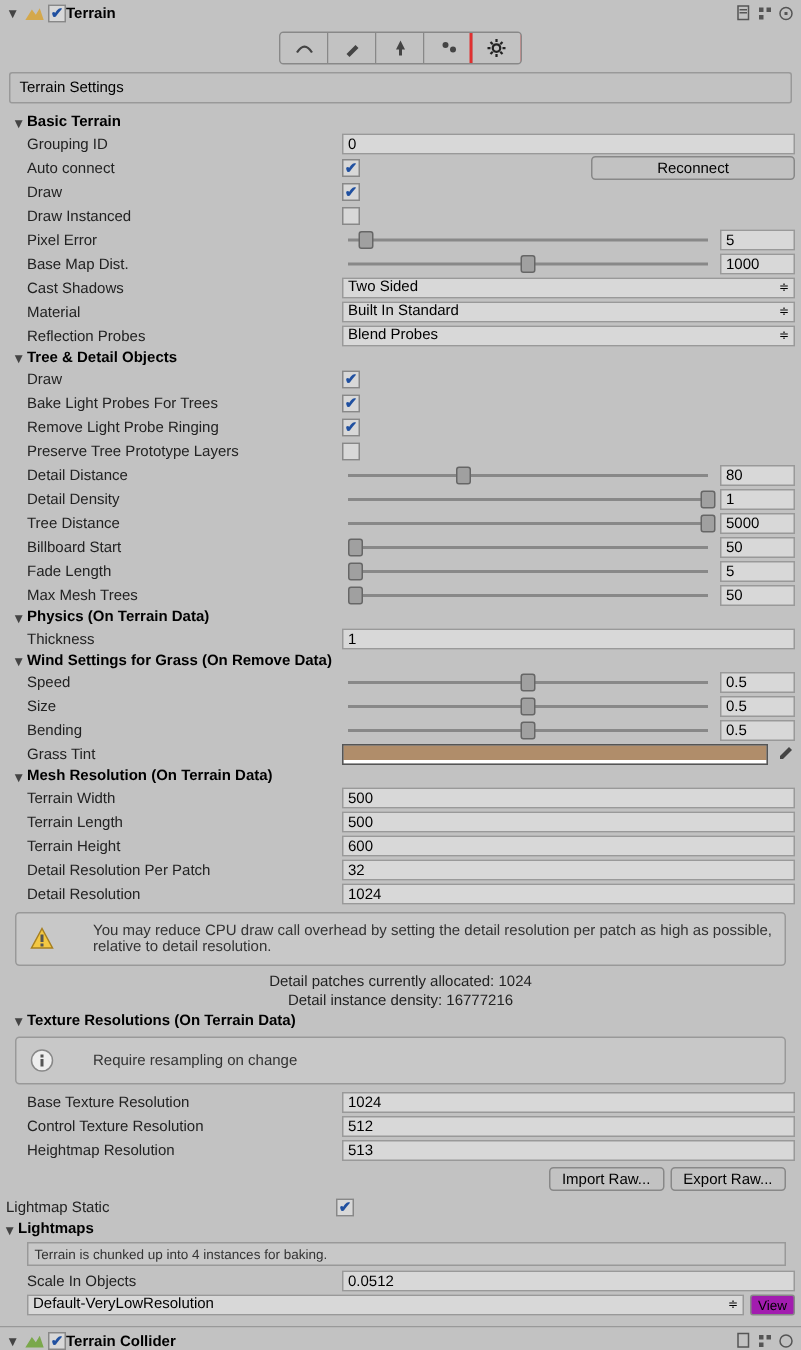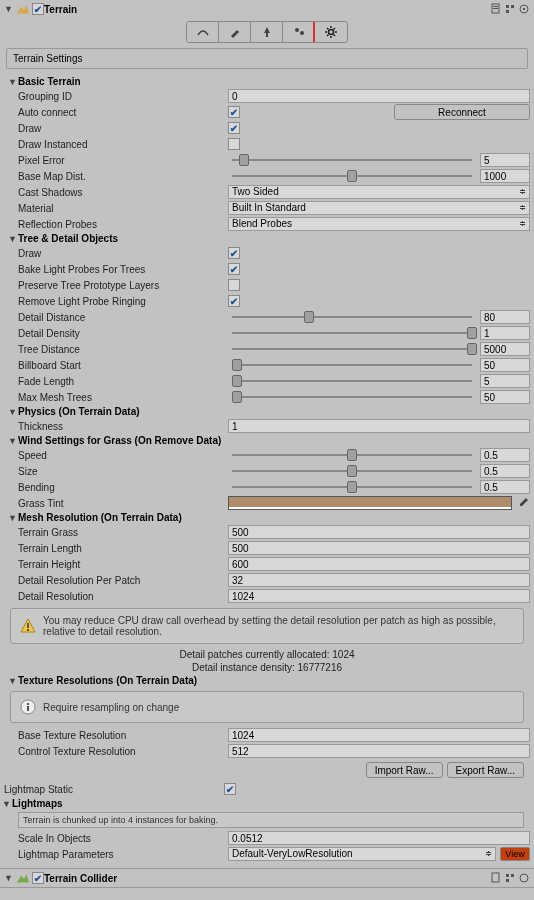--- a/index.html
+++ b/index.html
@@ -25,25 +25,25 @@
 .num-field { background: #d8d8d8; border: 1px solid #999; height: 14px; padding: 0 3px; font-size: 10px; line-height: 12px; }
 .checkbox { width: 12px; height: 12px; background: #d8d8d8; border: 1px solid #888; display: inline-flex; align-items: center; justify-content: center; }
 .checkbox.checked::after { content: "✔"; color: #2050a0; font-size: 10px; font-weight: bold; }
 .btn { background: #c2c2c2; border: 1px solid #888; border-radius: 3px; padding: 1px 8px; cursor: pointer; font-size: 10px; height: 16px; display: inline-flex; align-items: center; justify-content: center; }
 .slider-track { flex: 1; height: 2px; background: #888; position: relative; margin: 0 4px; }
 .slider-thumb { position: absolute; top: -5px; width: 10px; height: 12px; background: #a0a0a0; border: 1px solid #666; border-radius: 2px; transform: translateX(-50%); }
 .dropdown { background: #d8d8d8; border: 1px solid #999; height: 14px; padding: 0 6px 0 3px; flex: 1; position: relative; font-size: 10px; line-height: 12px; }
 .dropdown::after { content: "≑"; position: absolute; right: 3px; top: 0; font-size: 8px; }
 .color-field { flex: 1; height: 14px; border: 1px solid #555; position: relative; }
 .eyedropper { width: 14px; height: 14px; display: inline-flex; align-items: center; justify-content: center; }
-.msg-box { margin: 4px 10px; padding: 6px 8px; border: 1px solid #999; border-radius: 3px; background: #c8c8c8; display: flex; align-items: center; gap: 6px; font-size: 9px; color: #333; }
+.msg-box { margin: 4px 10px; padding: 6px 8px; border: 1px solid #999; border-radius: 3px; background: #c8c8c8; display: flex; align-items: center; gap: 25px; font-size: 9px; color: #333; }
 .msg-icon { width: 18px; height: 18px; flex-shrink: 0; }
 .info-line { padding: 1px 14px; font-size: 10px; color: #222; text-align: center; }
 .btn-row { display: flex; justify-content: flex-end; padding: 3px 10px; gap: 4px; }
-.mini-btn { width: 30px; height: 14px; background: #c2410c; border: 1px solid #888; border-radius: 2px; font-size: 9px; display: inline-flex; align-items: center; justify-content: center; cursor: pointer; }
+.mini-btn { width: 30px; height: 14px; background: #a21caf; border: 1px solid #888; border-radius: 2px; font-size: 9px; display: inline-flex; align-items: center; justify-content: center; cursor: pointer; }
 .w50 { width: 50px; }
 </style>
 </head>
 <body>
 
 <div class="component">
   <div class="comp-header">
     <span class="foldout">▼</span>
     <svg class="comp-icon" viewBox="0 0 16 16">
         <path fill="#d4a84b" d="M1 13 L6 5 L9 9 L12 4 L15 13 Z"></path>
@@ -179,29 +179,29 @@
         <span class="checkbox checked"></span>
       </div>
     </div>
   <div class="prop-row">
       <span class="prop-label">Bake Light Probes For Trees</span>
       <div class="prop-value">
         <span class="checkbox checked"></span>
       </div>
     </div>
   <div class="prop-row">
+      <span class="prop-label">Remove Light Probe Ringing</span>
+      <div class="prop-value">
+        <span class="checkbox checked"></span>
+      </div>
+    </div>
+  <div class="prop-row">
       <span class="prop-label">Preserve Tree Prototype Layers</span>
       <div class="prop-value">
         <span class="checkbox"></span>
-      </div>
-    </div>
-  <div class="prop-row">
-      <span class="prop-label">Remove Light Probe Ringing</span>
-      <div class="prop-value">
-        <span class="checkbox checked"></span>
       </div>
     </div>
   <div class="prop-row">
       <span class="prop-label">Detail Distance</span>
       <div class="prop-value">
         <div class="slider-track">
           <div class="slider-thumb" style="left:32%"></div>
         </div>
         <input class="num-field w50" value="80" style="">
       </div>
@@ -304,21 +304,21 @@
           </svg>
         </span>
       </div>
     </div>
 
   <div class="section-header">
       <span class="foldout">▼</span>
       <span>Mesh Resolution (On Terrain Data)</span>
     </div>
   <div class="prop-row">
-      <span class="prop-label">Terrain Grass</span>
+      <span class="prop-label">Terrain Width</span>
       <div class="prop-value">
         <input class="text-field" value="500" style="">
       </div>
     </div>
   <div class="prop-row">
       <span class="prop-label">Terrain Length</span>
       <div class="prop-value">
         <input class="text-field" value="500" style="">
       </div>
     </div>
@@ -368,20 +368,26 @@
       <div class="prop-value">
         <input class="text-field" value="1024" style="">
       </div>
     </div>
   <div class="prop-row">
       <span class="prop-label">Control Texture Resolution</span>
       <div class="prop-value">
         <input class="text-field" value="512" style="">
       </div>
     </div>
+  <div class="prop-row">
+      <span class="prop-label">Heightmap Resolution</span>
+      <div class="prop-value">
+        <input class="text-field" value="513" style="">
+      </div>
+    </div>
   <div class="btn-row">
       <button class="btn">Import Raw...</button>
       <button class="btn">Export Raw...</button>
     </div>
 
   <div class="prop-row" style="padding-left:4px">
       <span class="prop-label" style="width:220px">Lightmap Static</span>
       <div class="prop-value">
         <span class="checkbox checked"></span>
       </div>
@@ -392,21 +398,20 @@
       <span>Lightmaps</span>
     </div>
   <div style="margin:2px 10px 2px 18px;padding:2px 4px;border:1px solid #999;background:#c8c8c8;font-size:9px;color:#333">Terrain is chunked up into 4 instances for baking.</div>
   <div class="prop-row">
       <span class="prop-label">Scale In Objects</span>
       <div class="prop-value">
         <input class="text-field" value="0.0512" style="">
       </div>
     </div>
   <div class="prop-row">
-      <span class="prop-label">Lightmap Parameters</span>
       <div class="prop-value">
         <div class="dropdown">Default-VeryLowResolution</div>
         <button class="mini-btn">View</button>
       </div>
     </div>
   <div style="height:6px"></div>
 </div>
 
 <div class="component">
   <div class="comp-header">

